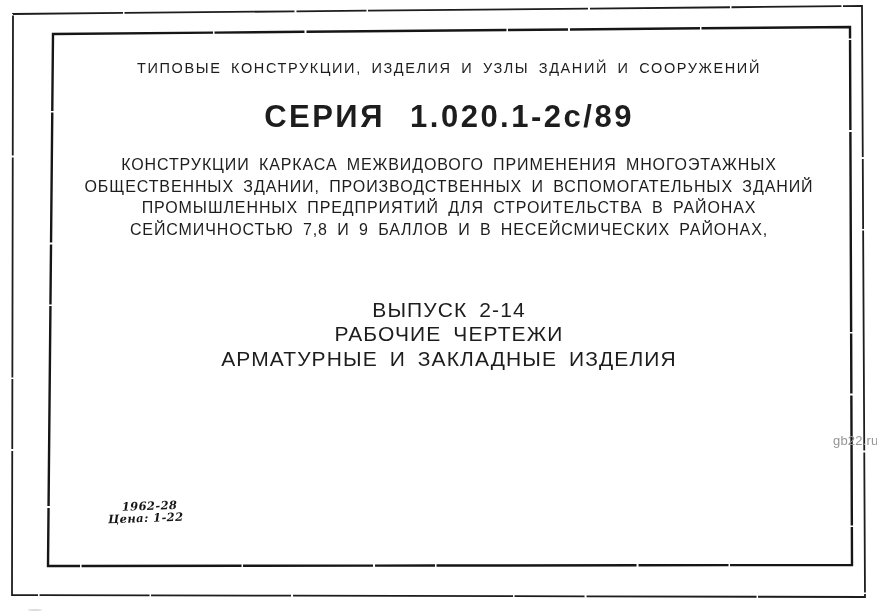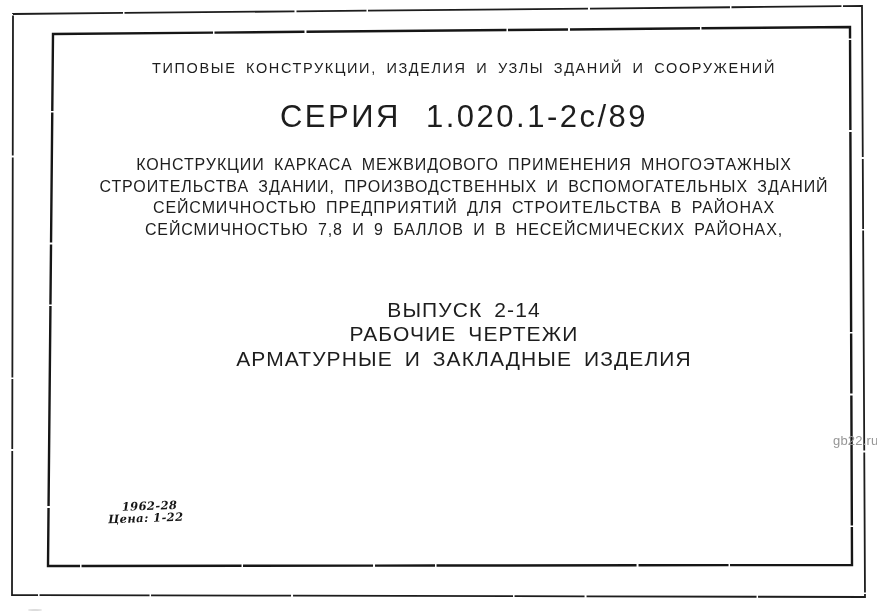--- a/index.html
+++ b/index.html
@@ -22,32 +22,31 @@
     width: 877px;
     height: 616px;
     pointer-events: none;
   }
   .txt {
     position: absolute;
     left: 53px;
     width: 792px;
     text-align: center;
     white-space: nowrap;
-    padding-left: 15px;
   }
   .category-heading {
     top: 60px;
     font-size: 14.5px;
     letter-spacing: 1.6px;
     word-spacing: 4px;
   }
   .series-title {
     top: 99px;
     font-size: 31px;
-    font-weight: normal;
+    font-weight: bold;
     letter-spacing: 2.5px;
     word-spacing: 14px;
   }
   .description {
     top: 154px;
     line-height: 21.7px;
     font-size: 16px;
     letter-spacing: 0.9px;
     word-spacing: 4px;
   }
@@ -94,22 +93,22 @@
     <polygon points="13,14 862,6 865,597 12,595" fill="none" stroke="#1d1d1d" stroke-width="1.8" stroke-dasharray="110 1.5 170 2 70 1.5 220 2 140 1.5"></polygon>
     <polygon points="53,34 850,27 852,565 48,566" fill="none" stroke="#161616" stroke-width="2.4" stroke-dasharray="160 1.5 90 2 200 1.5 60 2 130 1.5"></polygon>
   </svg>
 
   <div class="txt category-heading">ТИПОВЫЕ КОНСТРУКЦИИ, ИЗДЕЛИЯ И УЗЛЫ ЗДАНИЙ И СООРУЖЕНИЙ</div>
 
   <div class="txt series-title">СЕРИЯ 1.020.1-2с/89</div>
 
   <div class="txt description">
     <div>КОНСТРУКЦИИ КАРКАСА МЕЖВИДОВОГО ПРИМЕНЕНИЯ МНОГОЭТАЖНЫХ</div>
-    <div>СТРОИТЕЛЬСТВА ЗДАНИИ, ПРОИЗВОДСТВЕННЫХ И ВСПОМОГАТЕЛЬНЫХ ЗДАНИЙ</div>
-    <div>СЕЙСМИЧНОСТЬЮ ПРЕДПРИЯТИЙ ДЛЯ СТРОИТЕЛЬСТВА В РАЙОНАХ</div>
+    <div>ОБЩЕСТВЕННЫХ ЗДАНИИ, ПРОИЗВОДСТВЕННЫХ И ВСПОМОГАТЕЛЬНЫХ ЗДАНИЙ</div>
+    <div>ПРОМЫШЛЕННЫХ ПРЕДПРИЯТИЙ ДЛЯ СТРОИТЕЛЬСТВА В РАЙОНАХ</div>
     <div>СЕЙСМИЧНОСТЬЮ 7,8 И 9 БАЛЛОВ И В НЕСЕЙСМИЧЕСКИХ РАЙОНАХ,</div>
   </div>
 
   <div class="txt issue-block">
     <div>ВЫПУСК 2-14</div>
     <div>РАБОЧИЕ ЧЕРТЕЖИ</div>
     <div>АРМАТУРНЫЕ И ЗАКЛАДНЫЕ ИЗДЕЛИЯ</div>
   </div>
 
   <div class="stamp">

